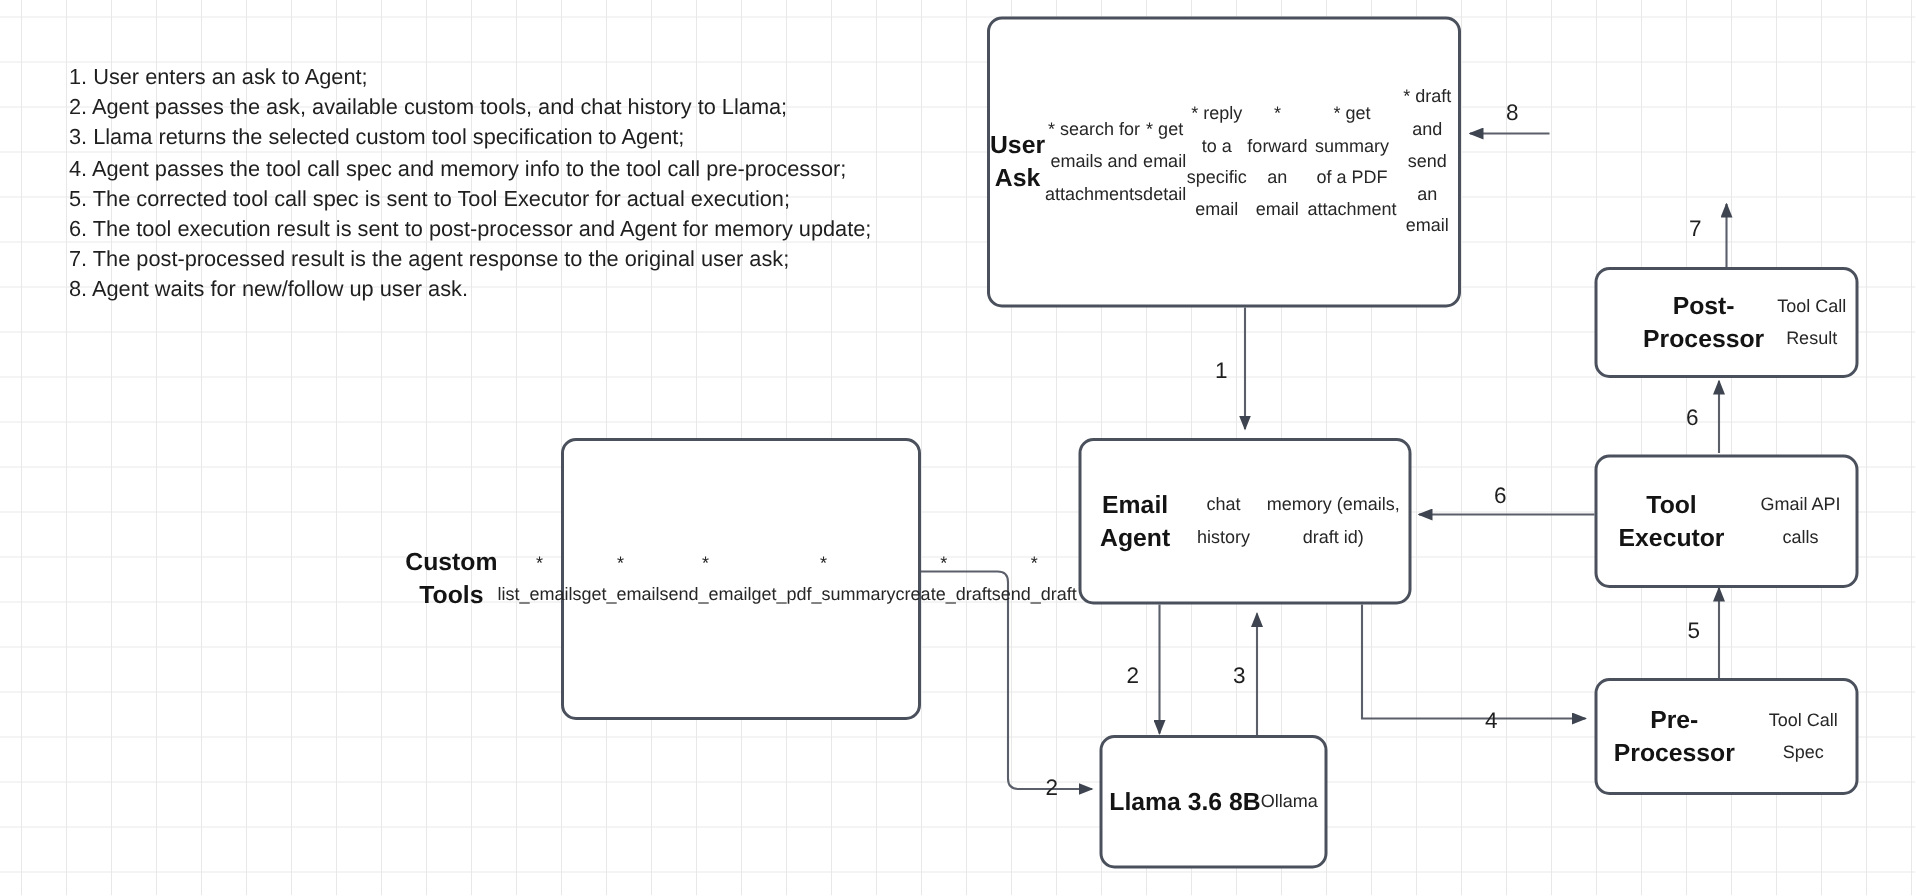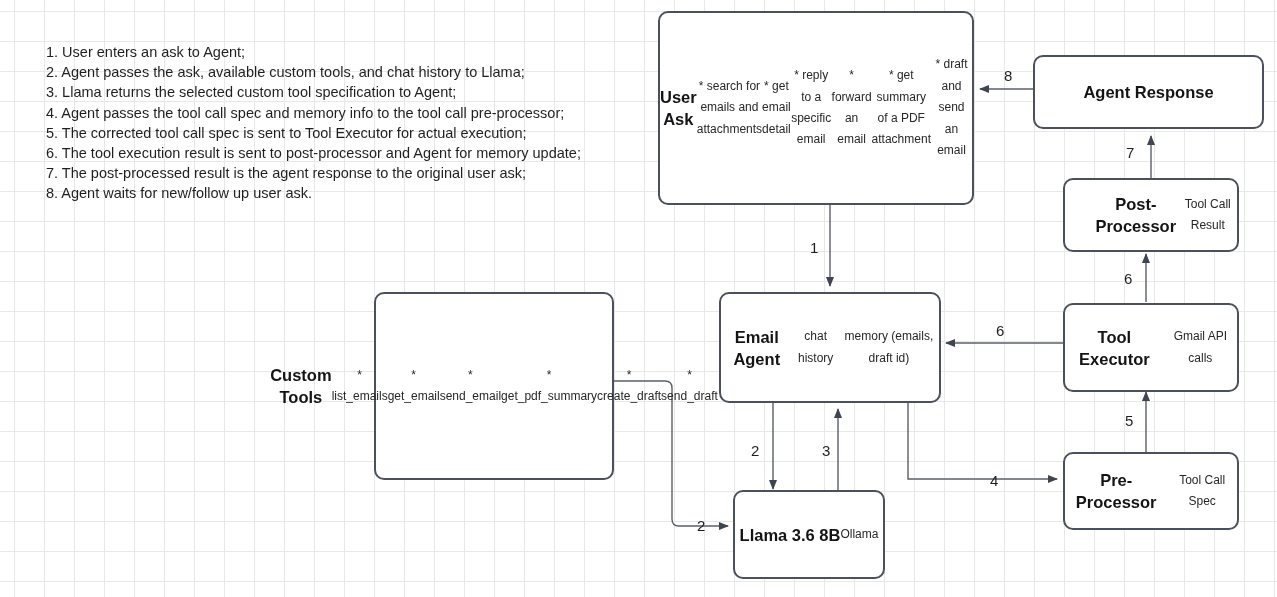--- a/index.html
+++ b/index.html
@@ -121,23 +121,20 @@
   <div class="node" style="left:658px; top:11px; width:316px; height:194px;">
     <div class="title">User Ask</div>
     <div class="sub">* search for emails and attachments</div>
     <div class="sub">* get email detail</div>
     <div class="sub">* reply to a specific email</div>
     <div class="sub">* forward an email</div>
     <div class="sub">* get summary of a PDF attachment</div>
     <div class="sub">* draft and send an email</div>
   </div>
 
-  <div class="node" style="left:1033px; top:55px; width:231px; height:74px;">
-    <div class="title">Agent Response</div>
-  </div>
 
   <div class="node" style="left:1063px; top:178px; width:176px; height:74px;padding-left:28px;">
     <div class="title">Post-Processor</div>
     <div class="sub">Tool Call Result</div>
   </div>
 
   <div class="node" style="left:1063px; top:303px; width:176px; height:89px;">
     <div class="title">Tool Executor</div>
     <div class="sub">Gmail API calls</div>
   </div>

